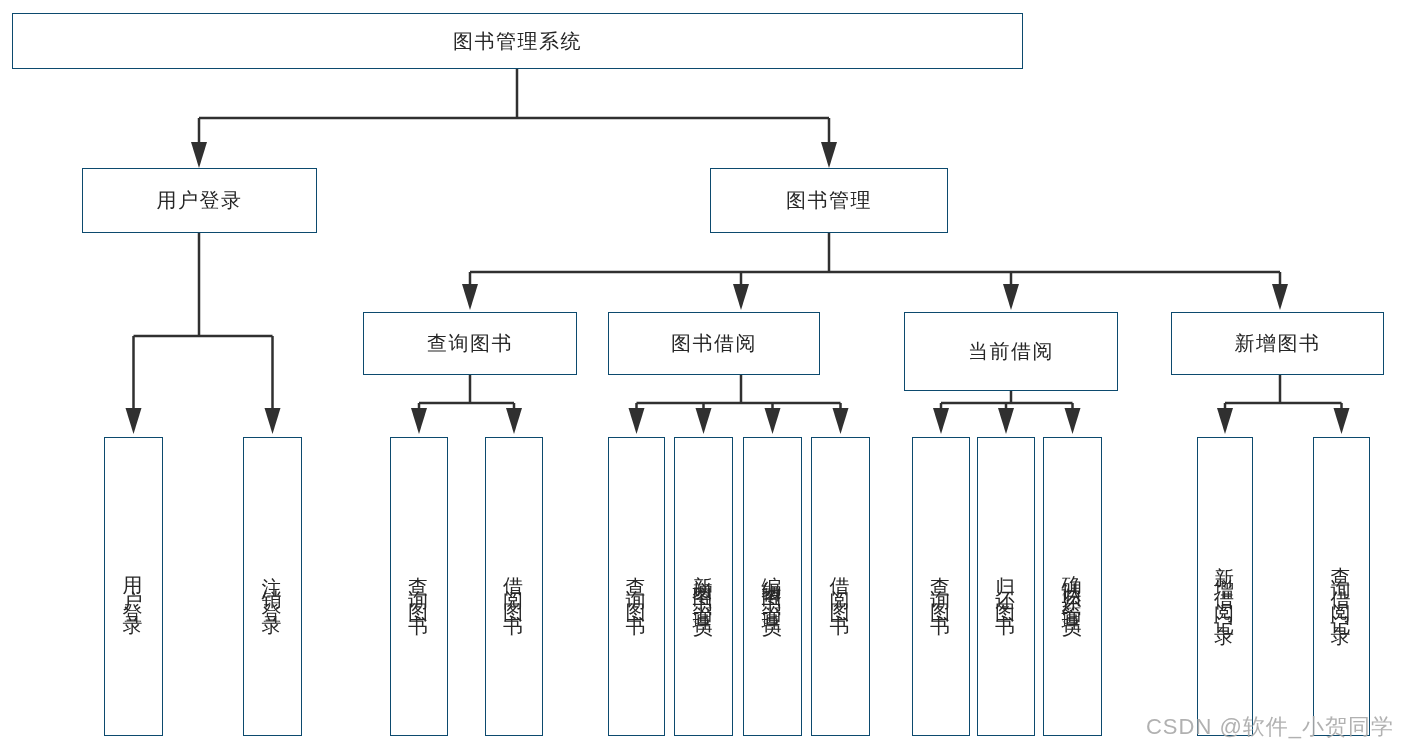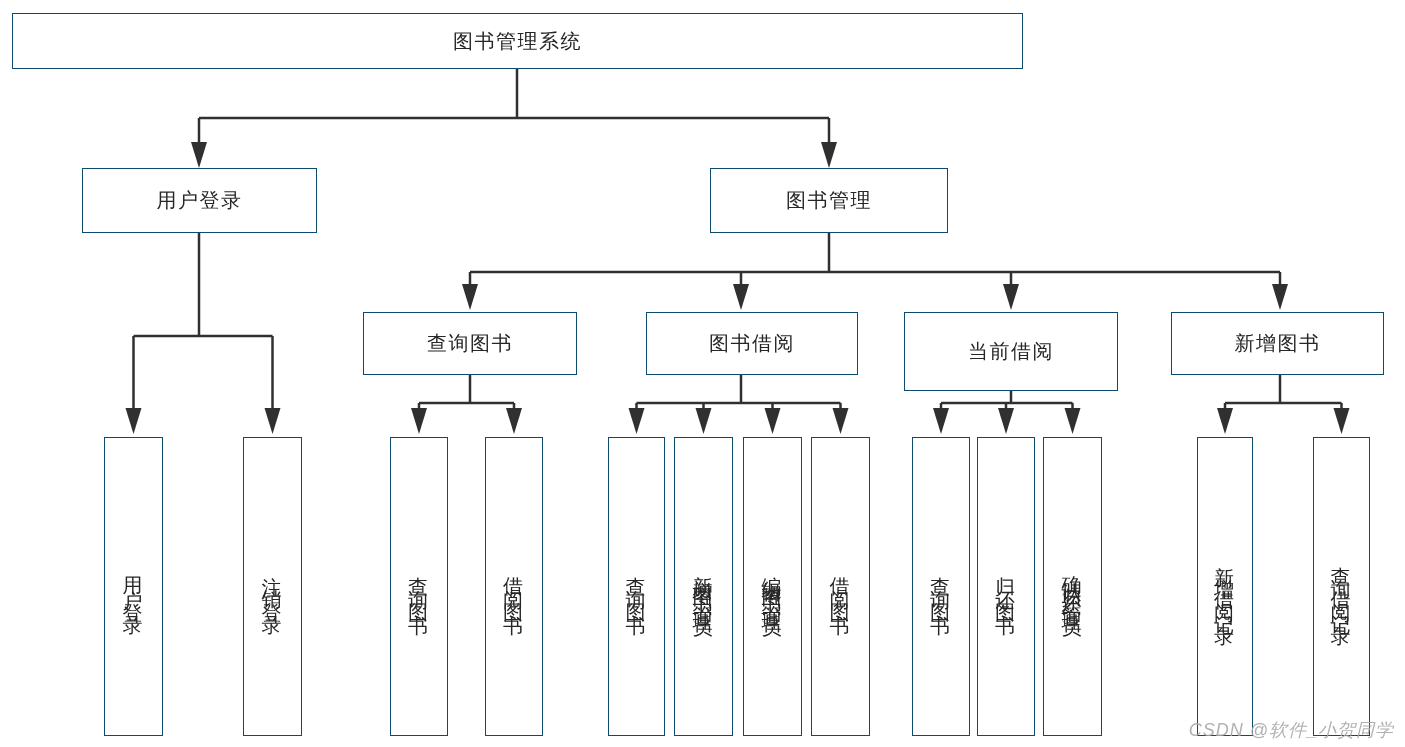--- a/index.html
+++ b/index.html
@@ -44,27 +44,26 @@
     text-orientation: mixed;
     white-space: nowrap;
   }
   .ls-wide  { letter-spacing: 13px; }
   .ls-mid   { letter-spacing: 12px; }
   .ls-tight { letter-spacing: 6px; }
   #watermark {
     position: absolute;
     right: 11px;
     bottom: 5px;
-    font-size: 18px;
+    font-size: 22px;
     color: #a9a9a9;
     opacity: 0.9;
     letter-spacing: 1px;
     z-index: 5;
     white-space: nowrap;
-    font-style: italic;
   }
 </style>
 </head>
 <body>
 
 <div id="canvas">
 
   <svg id="connectors" width="1405" height="747" viewBox="0 0 1405 747">
     <g stroke="#303030" stroke-width="2.5" fill="none">
 
@@ -112,21 +111,21 @@
   <div class="box" style="left:82px; top:168px; width:235px; height:65px;">
     <span>用户登录</span>
   </div>
   <div class="box" style="left:710px; top:168px; width:238px; height:65px;">
     <span>图书管理</span>
   </div>
 
   <div class="box" style="left:363px; top:312px; width:214px; height:63px;">
     <span>查询图书</span>
   </div>
-  <div class="box" style="left:646px; top:312px; width:212px; height:63px;">
+  <div class="box" style="left:608px; top:312px; width:212px; height:63px;">
     <span>图书借阅</span>
   </div>
   <div class="box" style="left:904px; top:312px; width:214px; height:79px;">
     <span>当前借阅</span>
   </div>
   <div class="box" style="left:1171px; top:312px; width:213px; height:63px;">
     <span>新增图书</span>
   </div>
 
   <div class="box vbox" style="left:104px; width:59px;">

